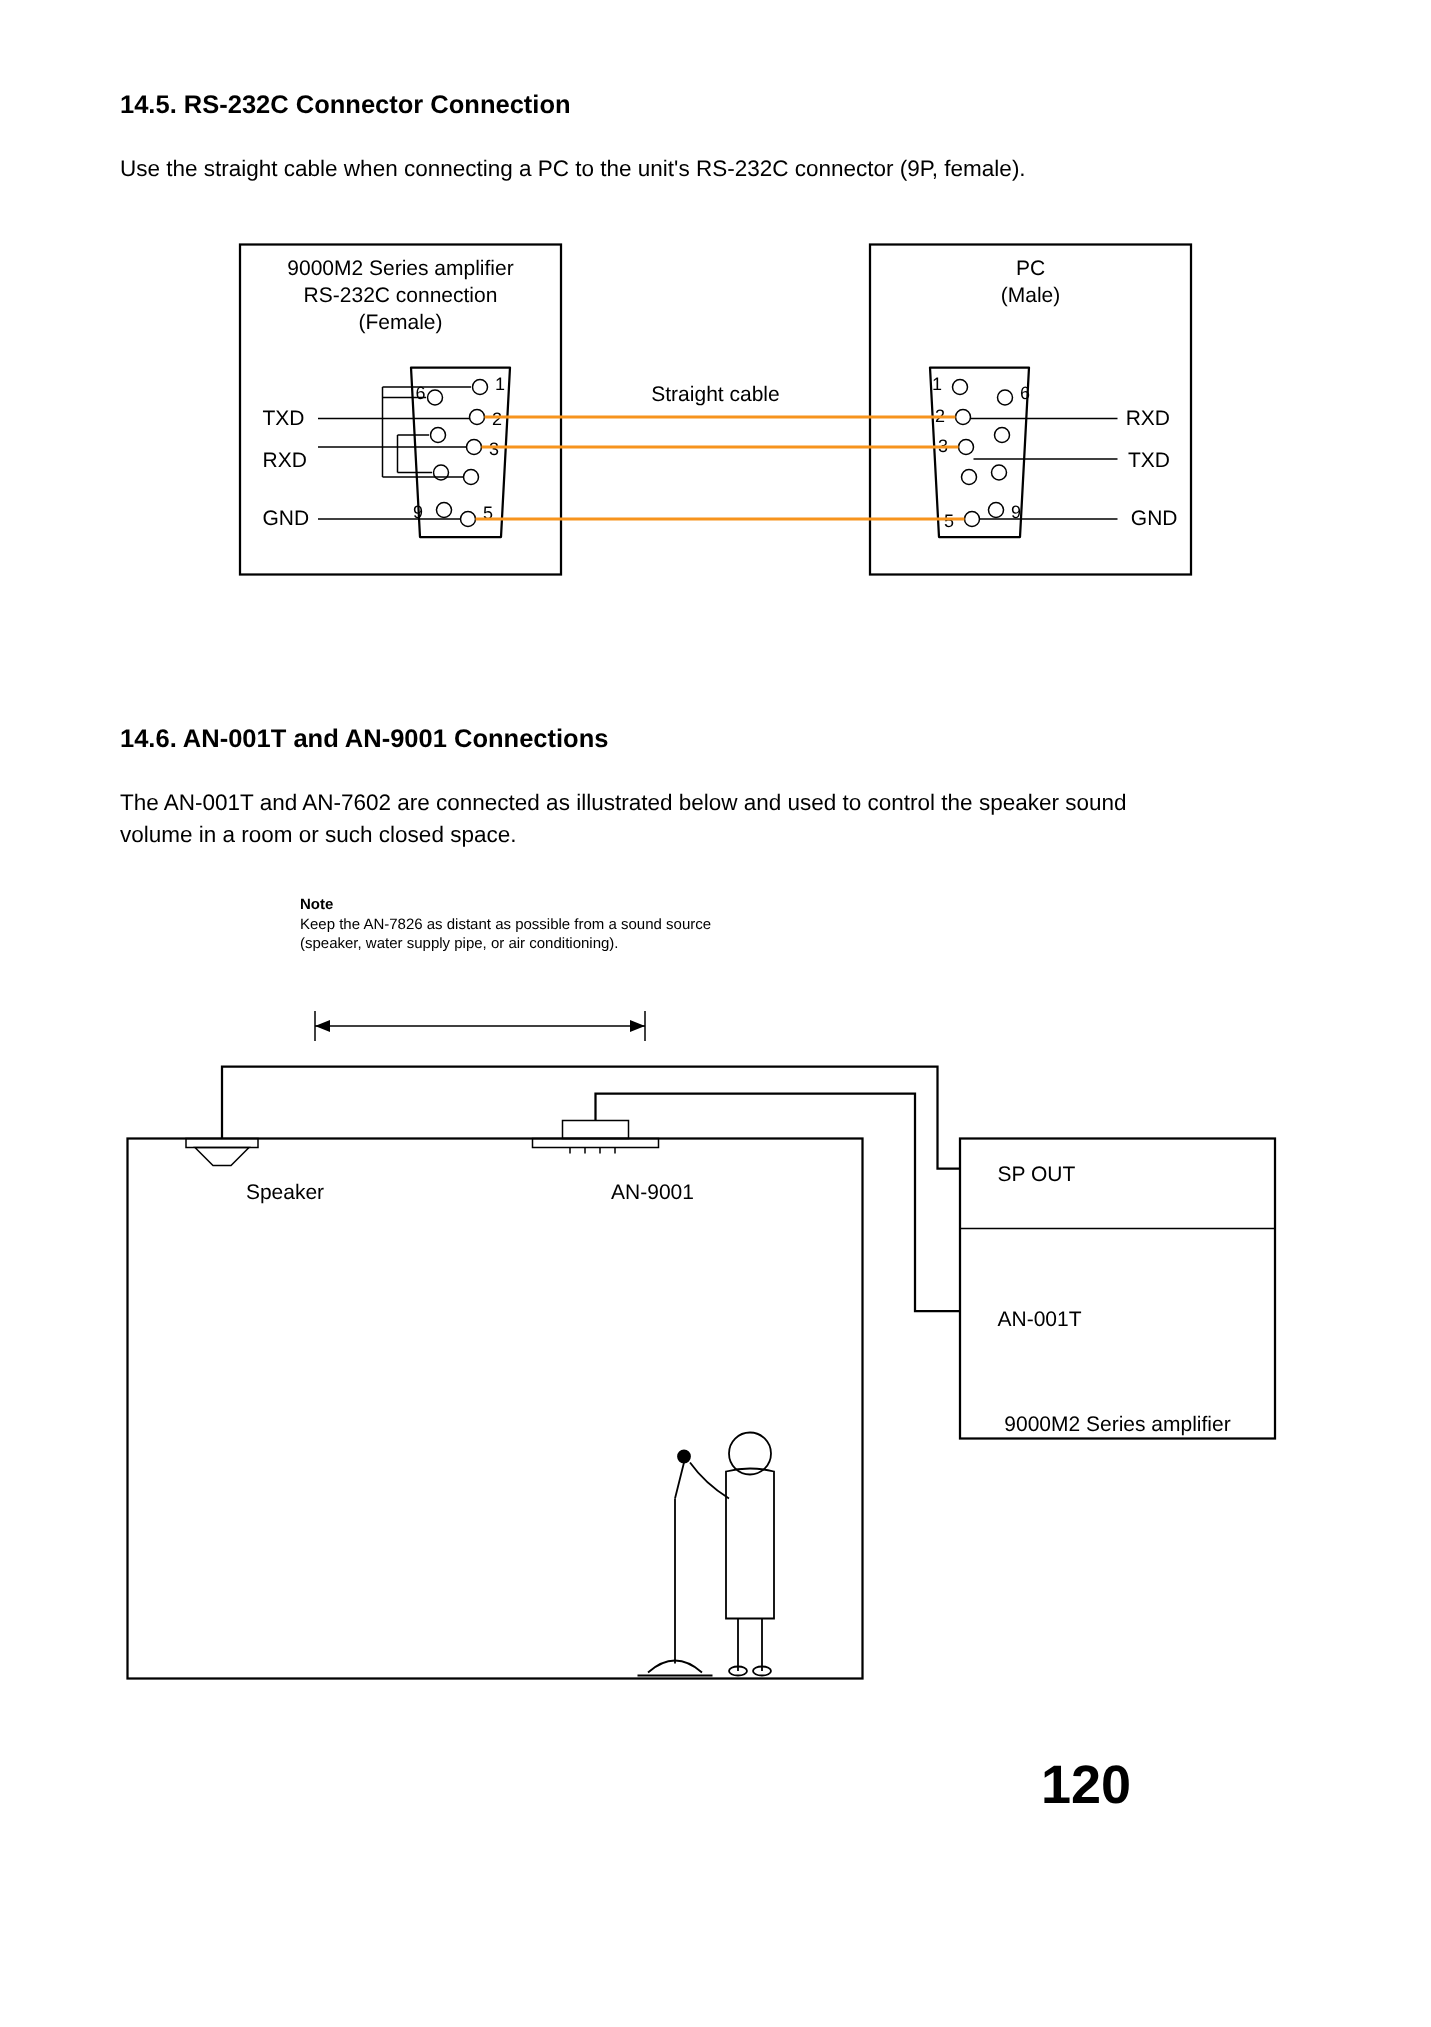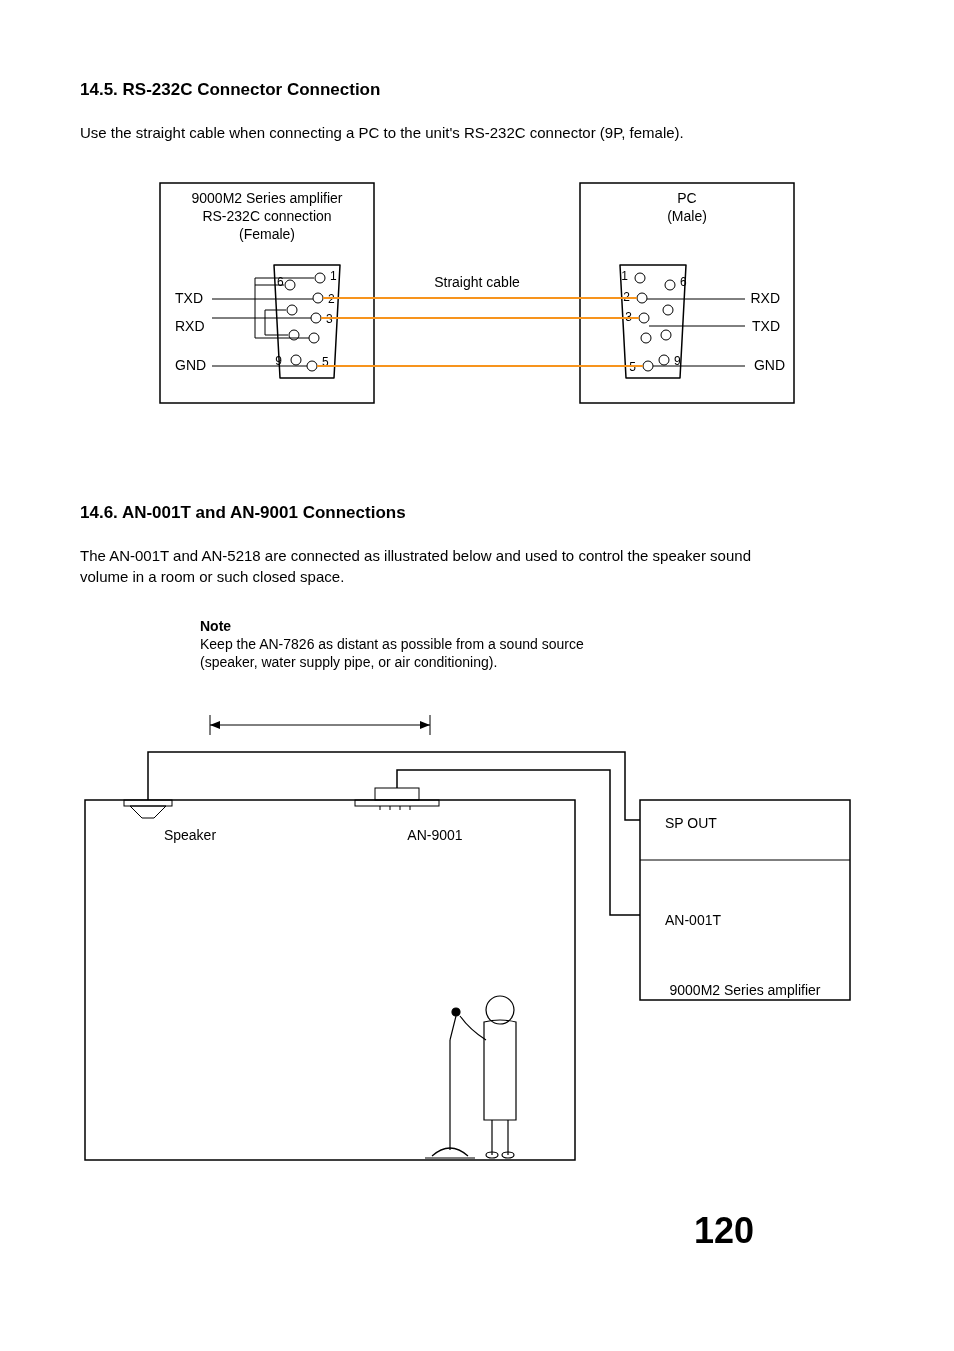--- a/index.html
+++ b/index.html
@@ -8,41 +8,40 @@
     background: #fff;
     font-family: Arial, Helvetica, sans-serif;
     color: #000;
     width: 954px;
   }
   .page {
     padding: 60px 80px 40px 80px;
     box-sizing: border-box;
     width: 844px;
     position: relative;
-    margin-top: 20px;
   }
   .section-heading {
     font-weight: bold;
     font-size: 17px;
     margin: 0 0 22px 0;
   }
   .body-text {
     font-size: 15px;
     margin: 0 0 30px 0;
     line-height: 1.4;
   }
   .fig {
     display: block;
     margin: 0;
   }
   .note-block {
     margin-left: 120px;
     margin-top: 30px;
     margin-bottom: 10px;
-    font-size: 14px;
+    font-size: 10px;
     line-height: 1.3;
   }
   .note-title {
     font-weight: bold;
   }
   .page-number {
     font-size: 36px;
     text-align: right;
     margin-top: 40px;
     padding-right: 10px;
@@ -136,21 +135,21 @@
 
     <line x1="243" y1="125" x2="557" y2="125" stroke="#f7941d" stroke-width="2"></line>
     <line x1="241" y1="145" x2="559" y2="145" stroke="#f7941d" stroke-width="2"></line>
     <line x1="237" y1="193" x2="563" y2="193" stroke="#f7941d" stroke-width="2"></line>
   </svg>
 
   <div style="height:70px"></div>
 
   <h2 class="section-heading">14.6. AN-001T and AN-9001 Connections</h2>
 
-  <p class="body-text">The AN-001T and AN-5218 are connected as illustrated below and used to control the speaker sound volume in a room or such closed space.</p>
+  <p class="body-text">The AN-001T and AN-7602 are connected as illustrated below and used to control the speaker sound volume in a room or such closed space.</p>
 
   <div class="note-block">
     <span class="note-title">Note</span><br>
     <span>Keep the AN-7826 as distant as possible from a sound source</span><br>
     <span>(speaker, water supply pipe, or air conditioning).</span><br>
     <br>
   </div>
 
   <svg class="fig" width="794" height="470" viewBox="0 0 794 470">
 

